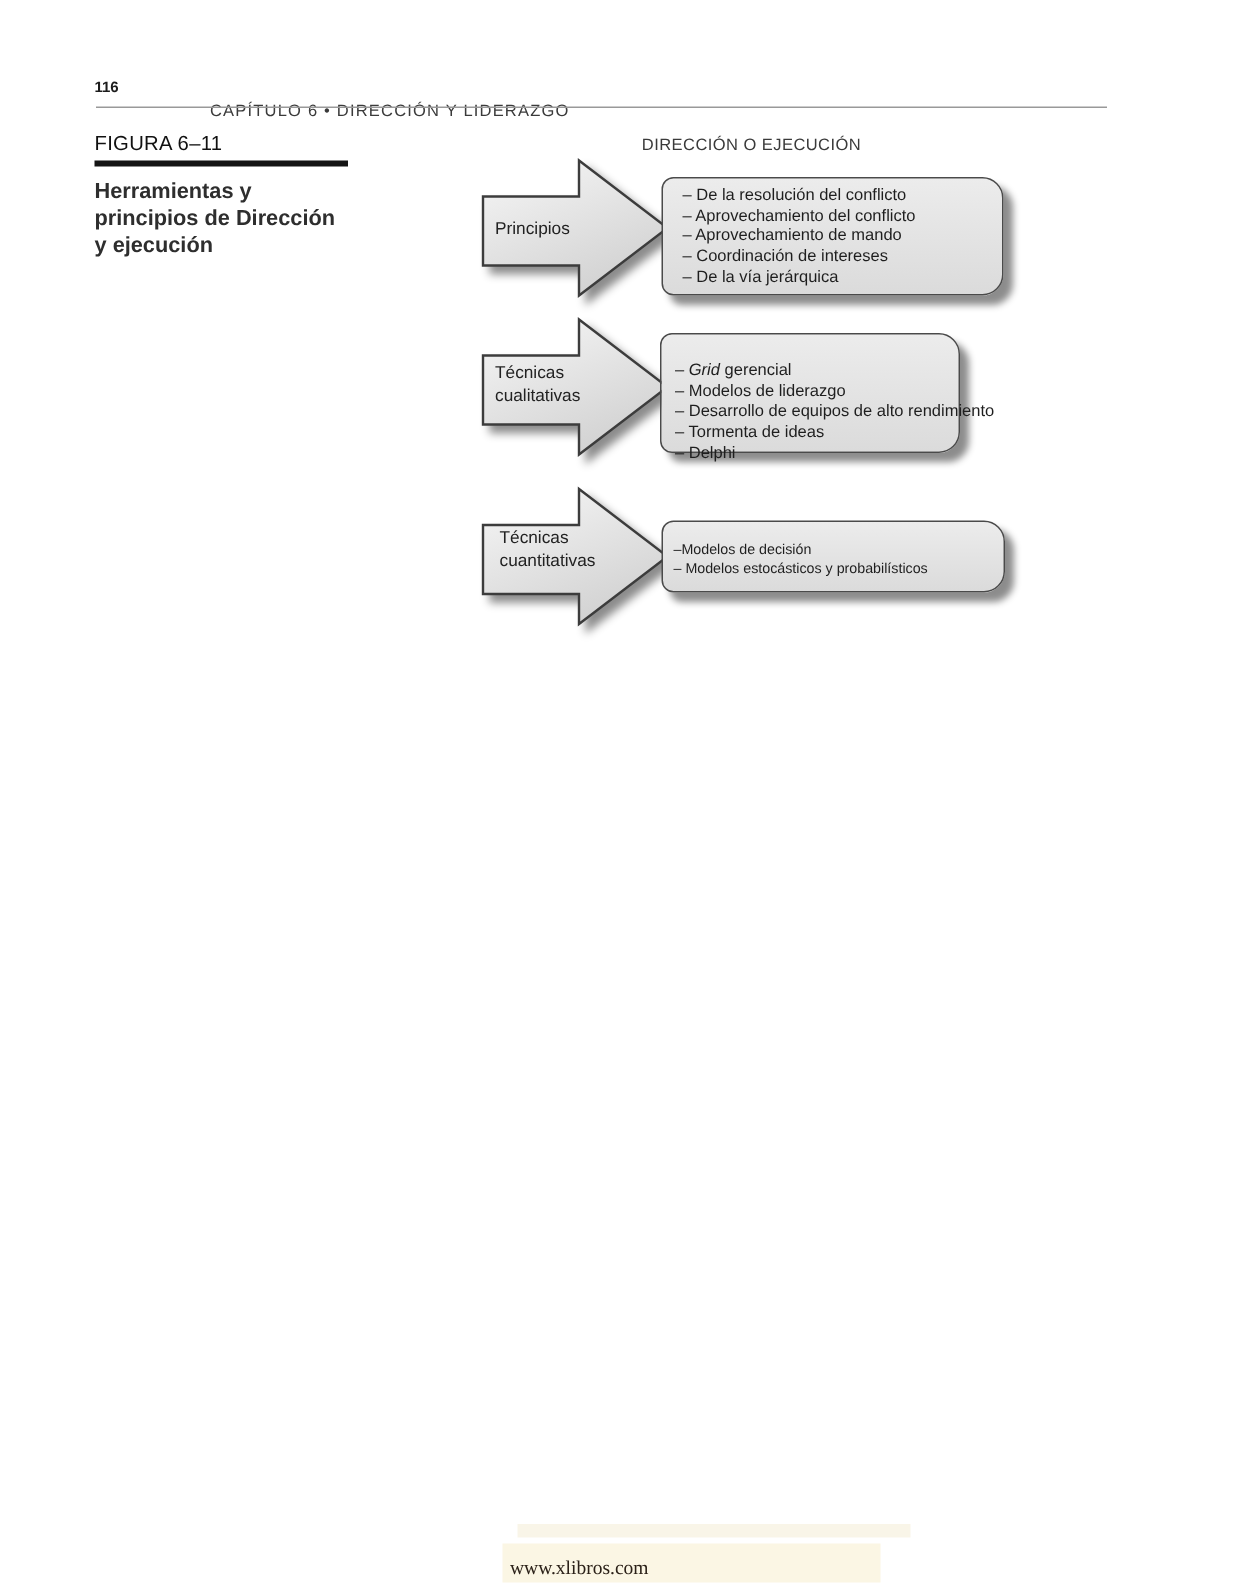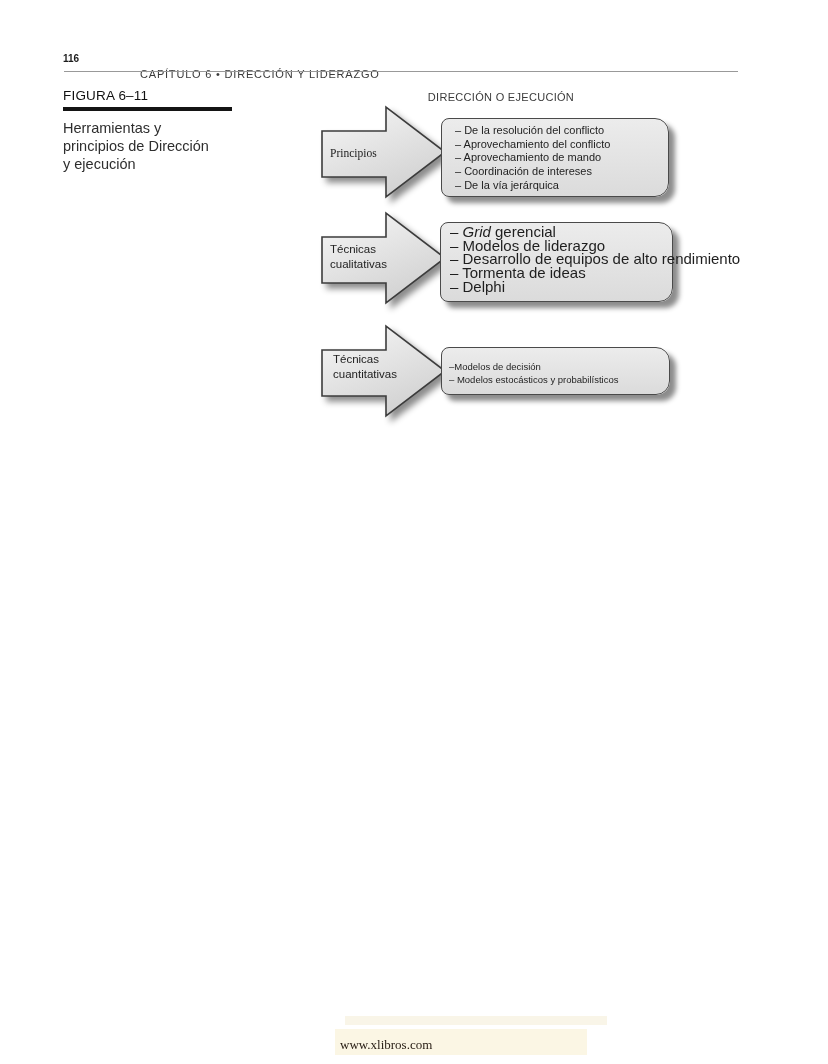--- a/index.html
+++ b/index.html
@@ -27,21 +27,21 @@
   .figlabel{
     position:absolute;left:63px;top:88px;
     font-size:13.5px;font-weight:normal;color:#111111;letter-spacing:0.2px;
   }
   .figrule{
     position:absolute;left:63px;top:107px;width:169px;height:4px;
     background:#141414;
   }
   .figcaption{
     position:absolute;left:63px;top:119px;
-    font-size:14.5px;font-weight:normal;color:#2e2e2e;line-height:18px;
+    font-size:14.5px;font-weight:bold;color:#2e2e2e;line-height:18px;
   }
   
   .diagtitle{
     position:absolute;left:420px;top:91px;width:162px;
     text-align:center;font-size:11px;letter-spacing:0.3px;color:#3a3a3a;
   }
   .arrow-svg{position:absolute;width:126px;height:92px;overflow:visible;}
   .arrow-svg polygon{filter:drop-shadow(5px 5px 3px rgba(0,0,0,0.45));}
   .arrow-label{
     position:absolute;font-size:11.5px;color:#222222;line-height:15px;
@@ -51,28 +51,28 @@
     background:linear-gradient(180deg,#ececec,#dbdbdb);
     border:1.4px solid #4a4a4a;
     border-radius:8px 14px 14px 8px;
     box-shadow:6px 6px 5px rgba(0,0,0,0.45);
     box-sizing:border-box;
     color:#1e1e1e;
   }
   .listbox .line{white-space:nowrap;}
   .box-a{left:441px;top:118px;width:228px;height:79px;
          font-size:11px;line-height:13.7px;padding:5px 6px 0 13px;}
-  .box-b{left:440px;top:222px;width:233px;height:80px;
-         font-size:15px;line-height:13.7px;padding:2px 4px 0 9px;}
+  .box-b{left:440px;top:222px;width:200px;height:80px;
+         font-size:11px;line-height:13.7px;padding:18px 4px 0 9px;}
   .box-c{left:441px;top:347px;width:229px;height:48px;
          font-size:9.5px;line-height:13px;padding:12px 6px 0 7px;}
   .pos-arrow1{left:321px;top:106px;}
   .pos-arrow2{left:321px;top:212px;}
   .pos-arrow3{left:321px;top:325px;}
-  .pos-label1{left:330px;top:146px;font-family:Liberation Serif, serif;}
+  .pos-label1{left:330px;top:146px;}
   .pos-label2{left:330px;top:242px;}
   .pos-label3{left:333px;top:352px;}
   
   .footer-band{
     position:absolute;left:335px;top:1029px;width:252px;height:26px;
     background:#fbf6e4;
   }
   .footer-band-top{
     position:absolute;left:345px;top:1016px;width:262px;height:9px;
     background:#f8f3e2;opacity:0.8;

